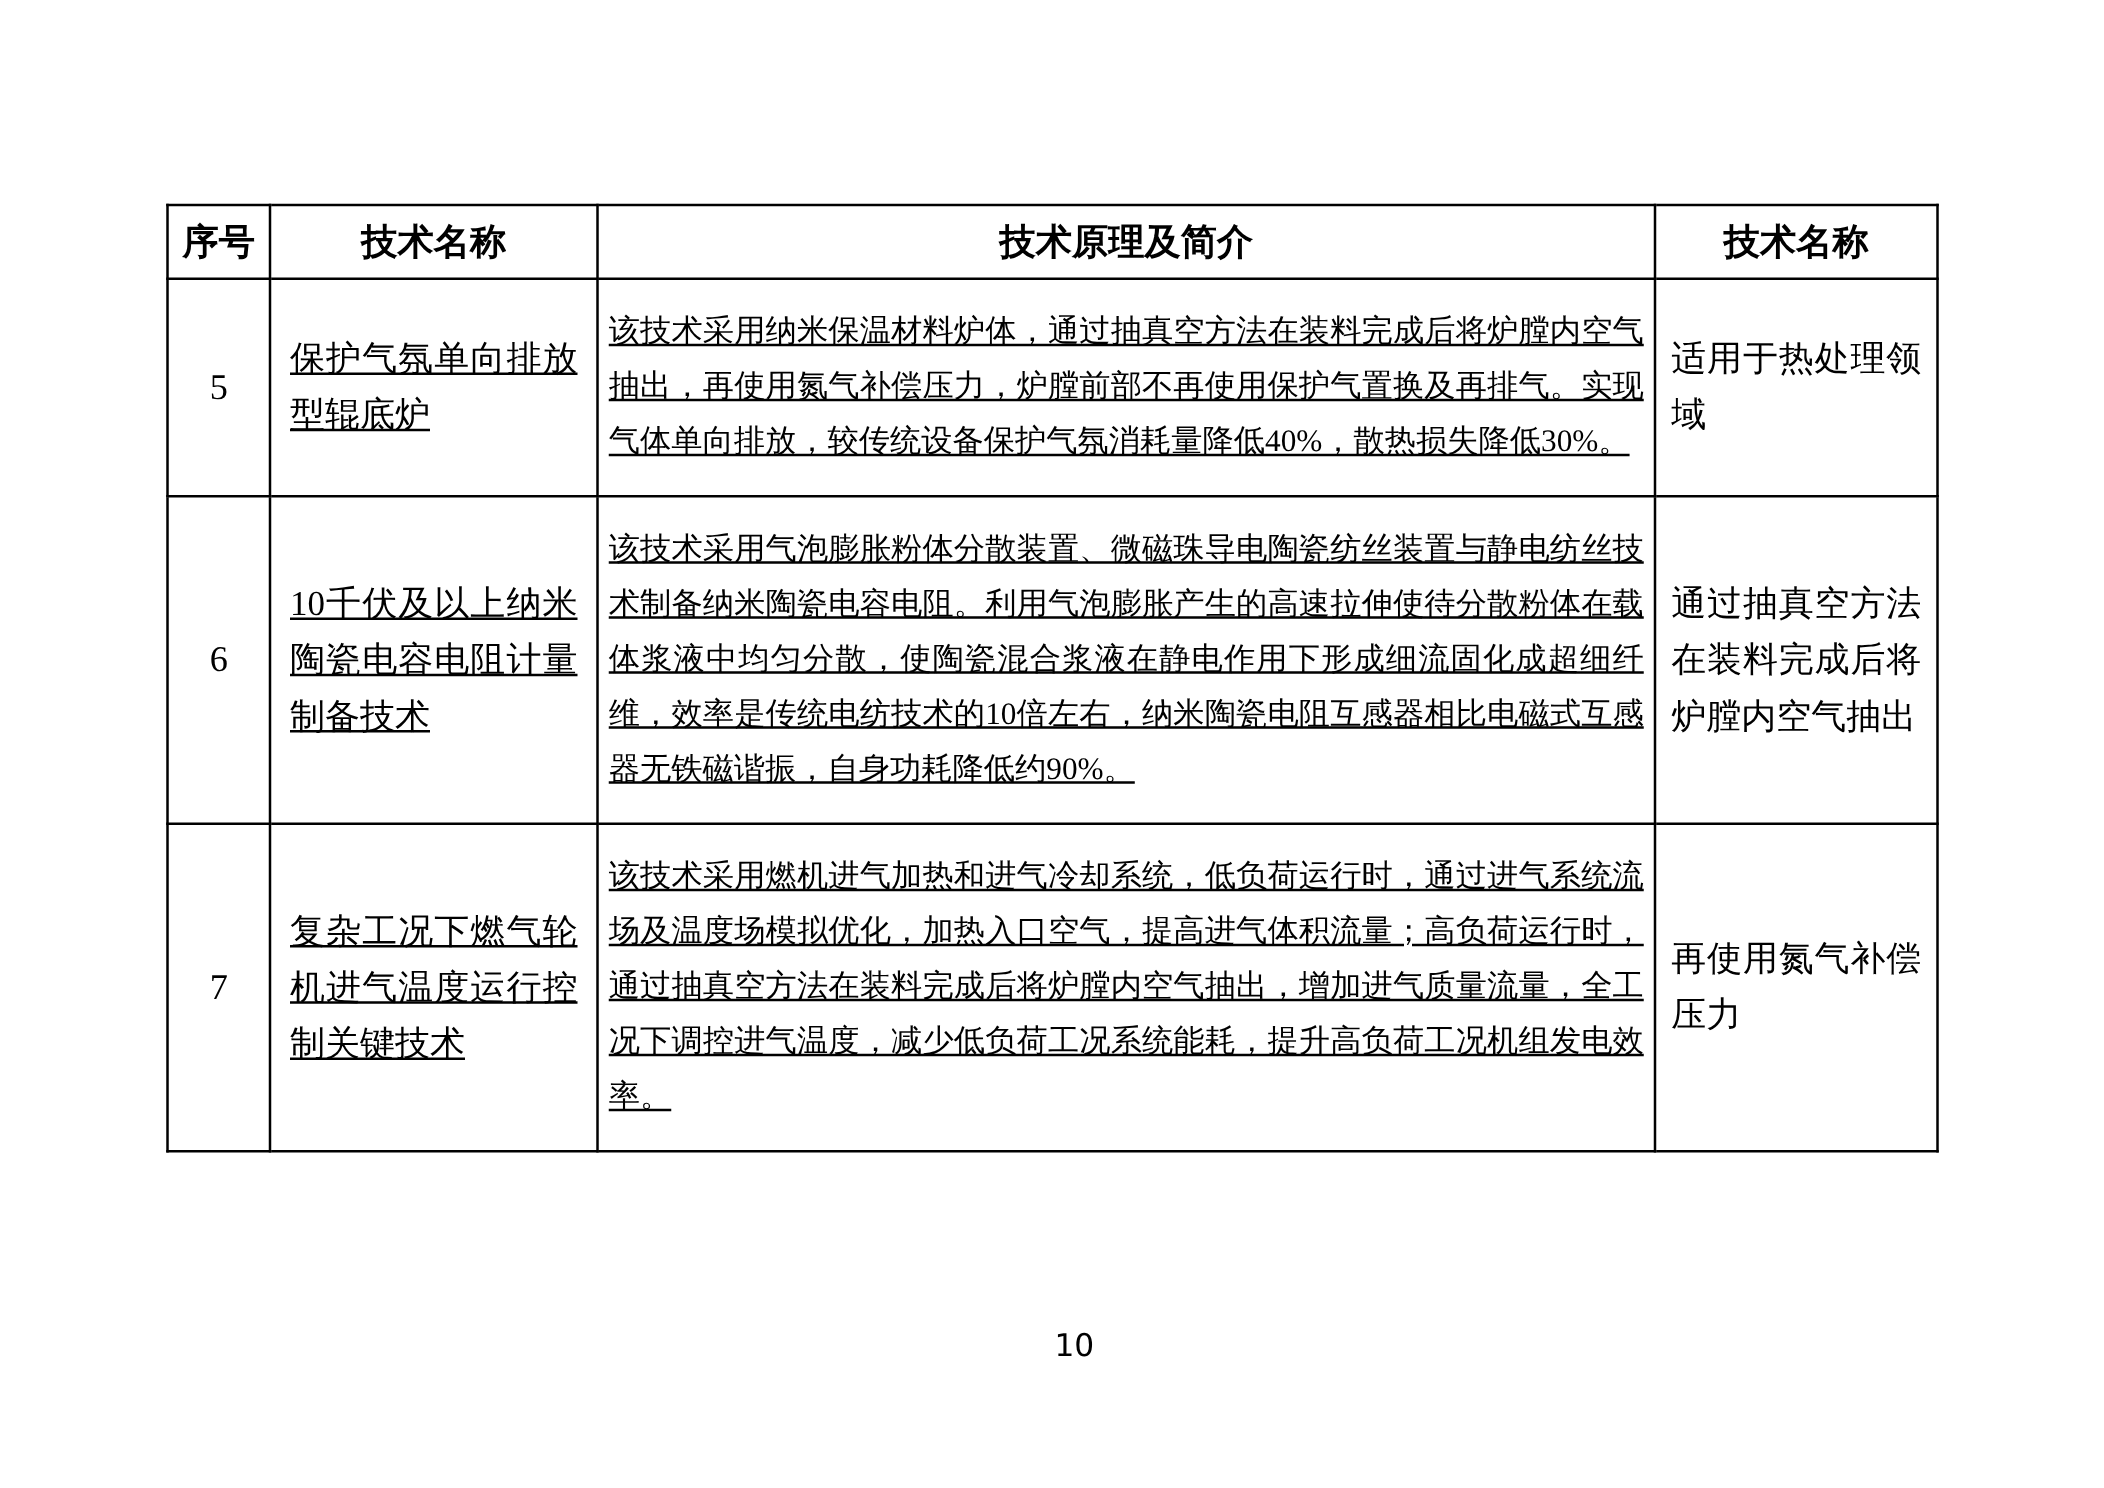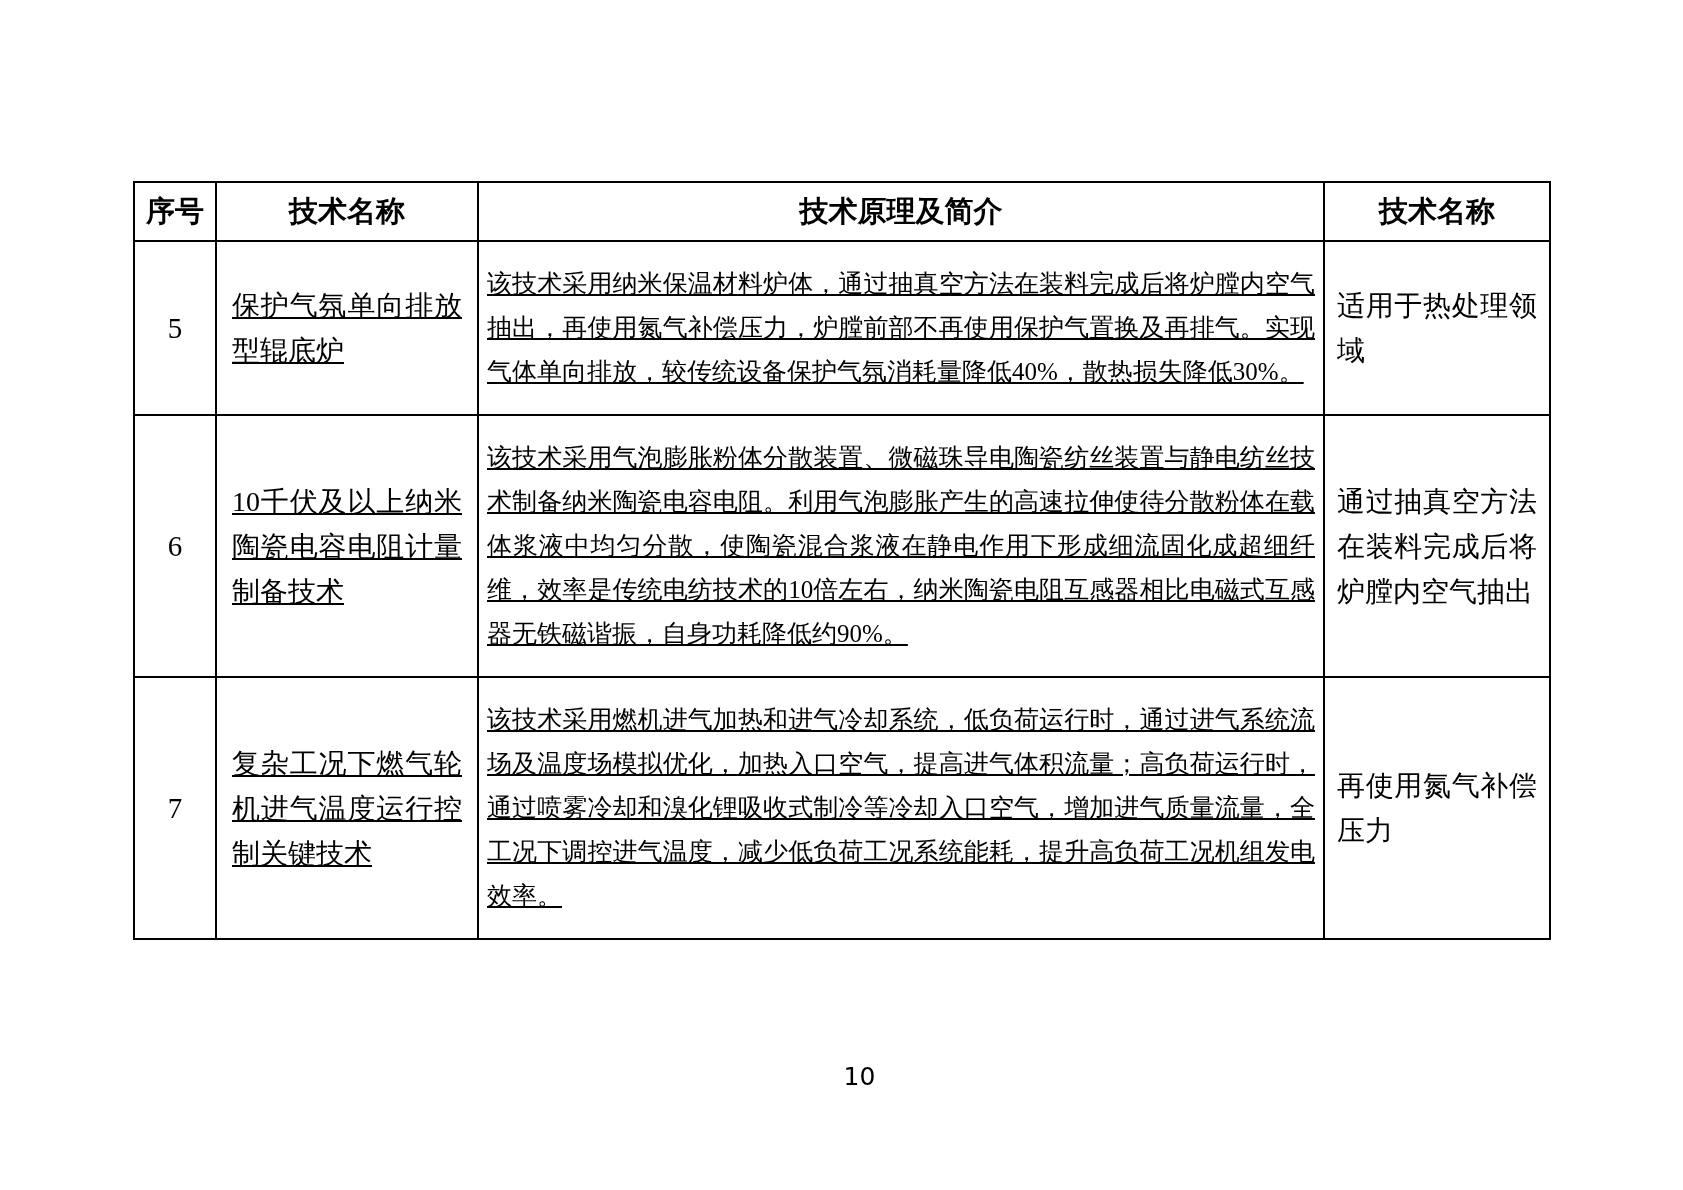--- a/index.html
+++ b/index.html
@@ -12,21 +12,21 @@
     width: 1683px;
     height: 1190px;
     background: #ffffff;
     color: #000000;
     font-family: "Liberation Serif", "DejaVu Serif", serif;
     overflow: hidden;
   }
   table.tech-table {
     position: absolute;
     left: 133px;
-    top: 181px;
+    top: 163px;
     width: 1416px;
     border-collapse: collapse;
     table-layout: fixed;
   }
   table.tech-table col.c1 { width: 82px; }
   table.tech-table col.c2 { width: 262px; }
   table.tech-table col.c3 { width: 846px; }
   table.tech-table col.c4 { width: 226px; }
   table.tech-table th,
   table.tech-table td {
@@ -112,21 +112,21 @@
       </tr>
       <tr class="row-b">
         <td class="cell-no">6</td>
         <td class="cell-name">10千伏及以上纳米陶瓷电容电阻计量制备技术</td>
         <td class="cell-principle">该技术采用气泡膨胀粉体分散装置、微磁珠导电陶瓷纺丝装置与静电纺丝技术制备纳米陶瓷电容电阻。利用气泡膨胀产生的高速拉伸使待分散粉体在载体浆液中均匀分散，使陶瓷混合浆液在静电作用下形成细流固化成超细纤维，效率是传统电纺技术的10倍左右，纳米陶瓷电阻互感器相比电磁式互感器无铁磁谐振，自身功耗降低约90%。</td>
         <td class="cell-scope">通过抽真空方法在装料完成后将炉膛内空气抽出</td>
       </tr>
       <tr class="row-c">
         <td class="cell-no">7</td>
         <td class="cell-name">复杂工况下燃气轮机进气温度运行控制关键技术</td>
-        <td class="cell-principle">该技术采用燃机进气加热和进气冷却系统，低负荷运行时，通过进气系统流场及温度场模拟优化，加热入口空气，提高进气体积流量；高负荷运行时，通过喷雾冷却和溴化锂吸收式制冷等冷却入口空气，增加进气质量流量，全工况下调控进气温度，减少低负荷工况系统能耗，提升高负荷工况机组发电效率。</td>
+        <td class="cell-principle">该技术采用燃机进气加热和进气冷却系统，低负荷运行时，通过进气系统流场及温度场模拟优化，加热入口空气，提高进气体积流量；高负荷运行时，通过抽真空方法在装料完成后将炉膛内空气抽出，增加进气质量流量，全工况下调控进气温度，减少低负荷工况系统能耗，提升高负荷工况机组发电效率。</td>
         <td class="cell-scope">再使用氮气补偿压力</td>
       </tr>
     </tbody>
   </table>
 
   <div class="page-number">10</div>
 
 </div>
 
 </body></html>

